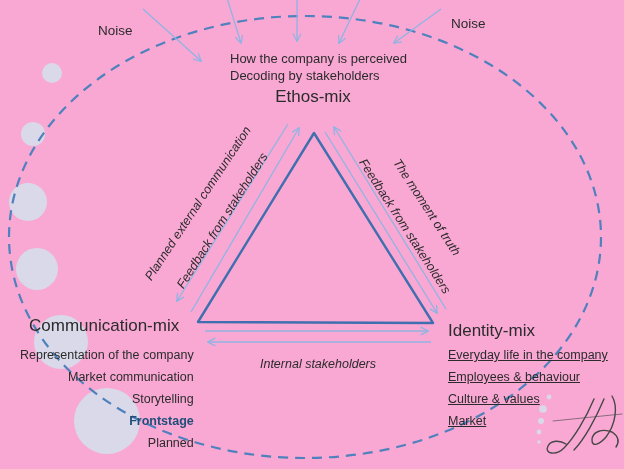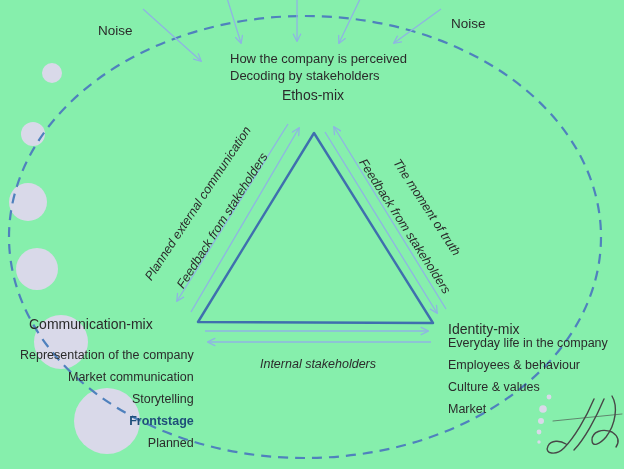--- a/index.html
+++ b/index.html
@@ -6,28 +6,28 @@
     --diagram-blue:#3f6fae;
     --light-blue:#8fb4e3;
     --dashed-blue:#4f81bd;
     --circle-fill:#d9d9e9;
     --text-color:#2b2b2b;
     --frontstage-color:#1f4e79;
     --signature-color:#474747;
   }
   html,body{margin:0;padding:0;background:#fff;}
   #stage{
-    position:relative;width:624px;height:469px;background:#86efac;overflow:hidden;
+    position:relative;width:624px;height:469px;background:#f9a8d4;overflow:hidden;
     font-family:"Liberation Sans","DejaVu Sans",sans-serif;color:var(--text-color);
   }
   #diagram-svg{position:absolute;left:0;top:0;}
   .label{position:absolute;white-space:nowrap;}
   .noise{font-size:13.5px;}
   .small{font-size:13px;line-height:17px;}
-  .mix-title{font-size:14px;}
+  .mix-title{font-size:17px;}
   .list{position:absolute;font-size:12.5px;line-height:22px;}
   .list .item{height:22px;}
   .item-bold{font-weight:bold;color:var(--frontstage-color);}
   .rot{position:absolute;font-style:italic;font-size:12.5px;white-space:nowrap;transform-origin:0 50%;}
   .center{text-align:center;}
 </style>
 </head>
 <body>
 
 <div id="stage">
@@ -101,20 +101,20 @@
   <div class="label mix-title" style="left:29px;top:316px;">Communication-mix</div>
   <div class="list" style="left:20px;top:344px;text-align:right;">
     <div class="item">Representation of the company</div>
     <div class="item">Market communication</div>
     <div class="item">Storytelling</div>
     <div class="item item-bold">Frontstage</div>
     <div class="item">Planned</div>
   </div>
 
   <div class="label mix-title" style="left:448px;top:321px;">Identity-mix</div>
-  <div class="list" style="left:448px;top:332px;">
+  <div class="list" style="left:448px;top:344px;text-decoration:underline;">
     <div class="item">Everyday life in the company</div>
     <div class="item">Employees &amp; behaviour</div>
     <div class="item">Culture &amp; values</div>
     <div class="item">Market</div>
   </div>
 
 </div>
 
 </body></html>

